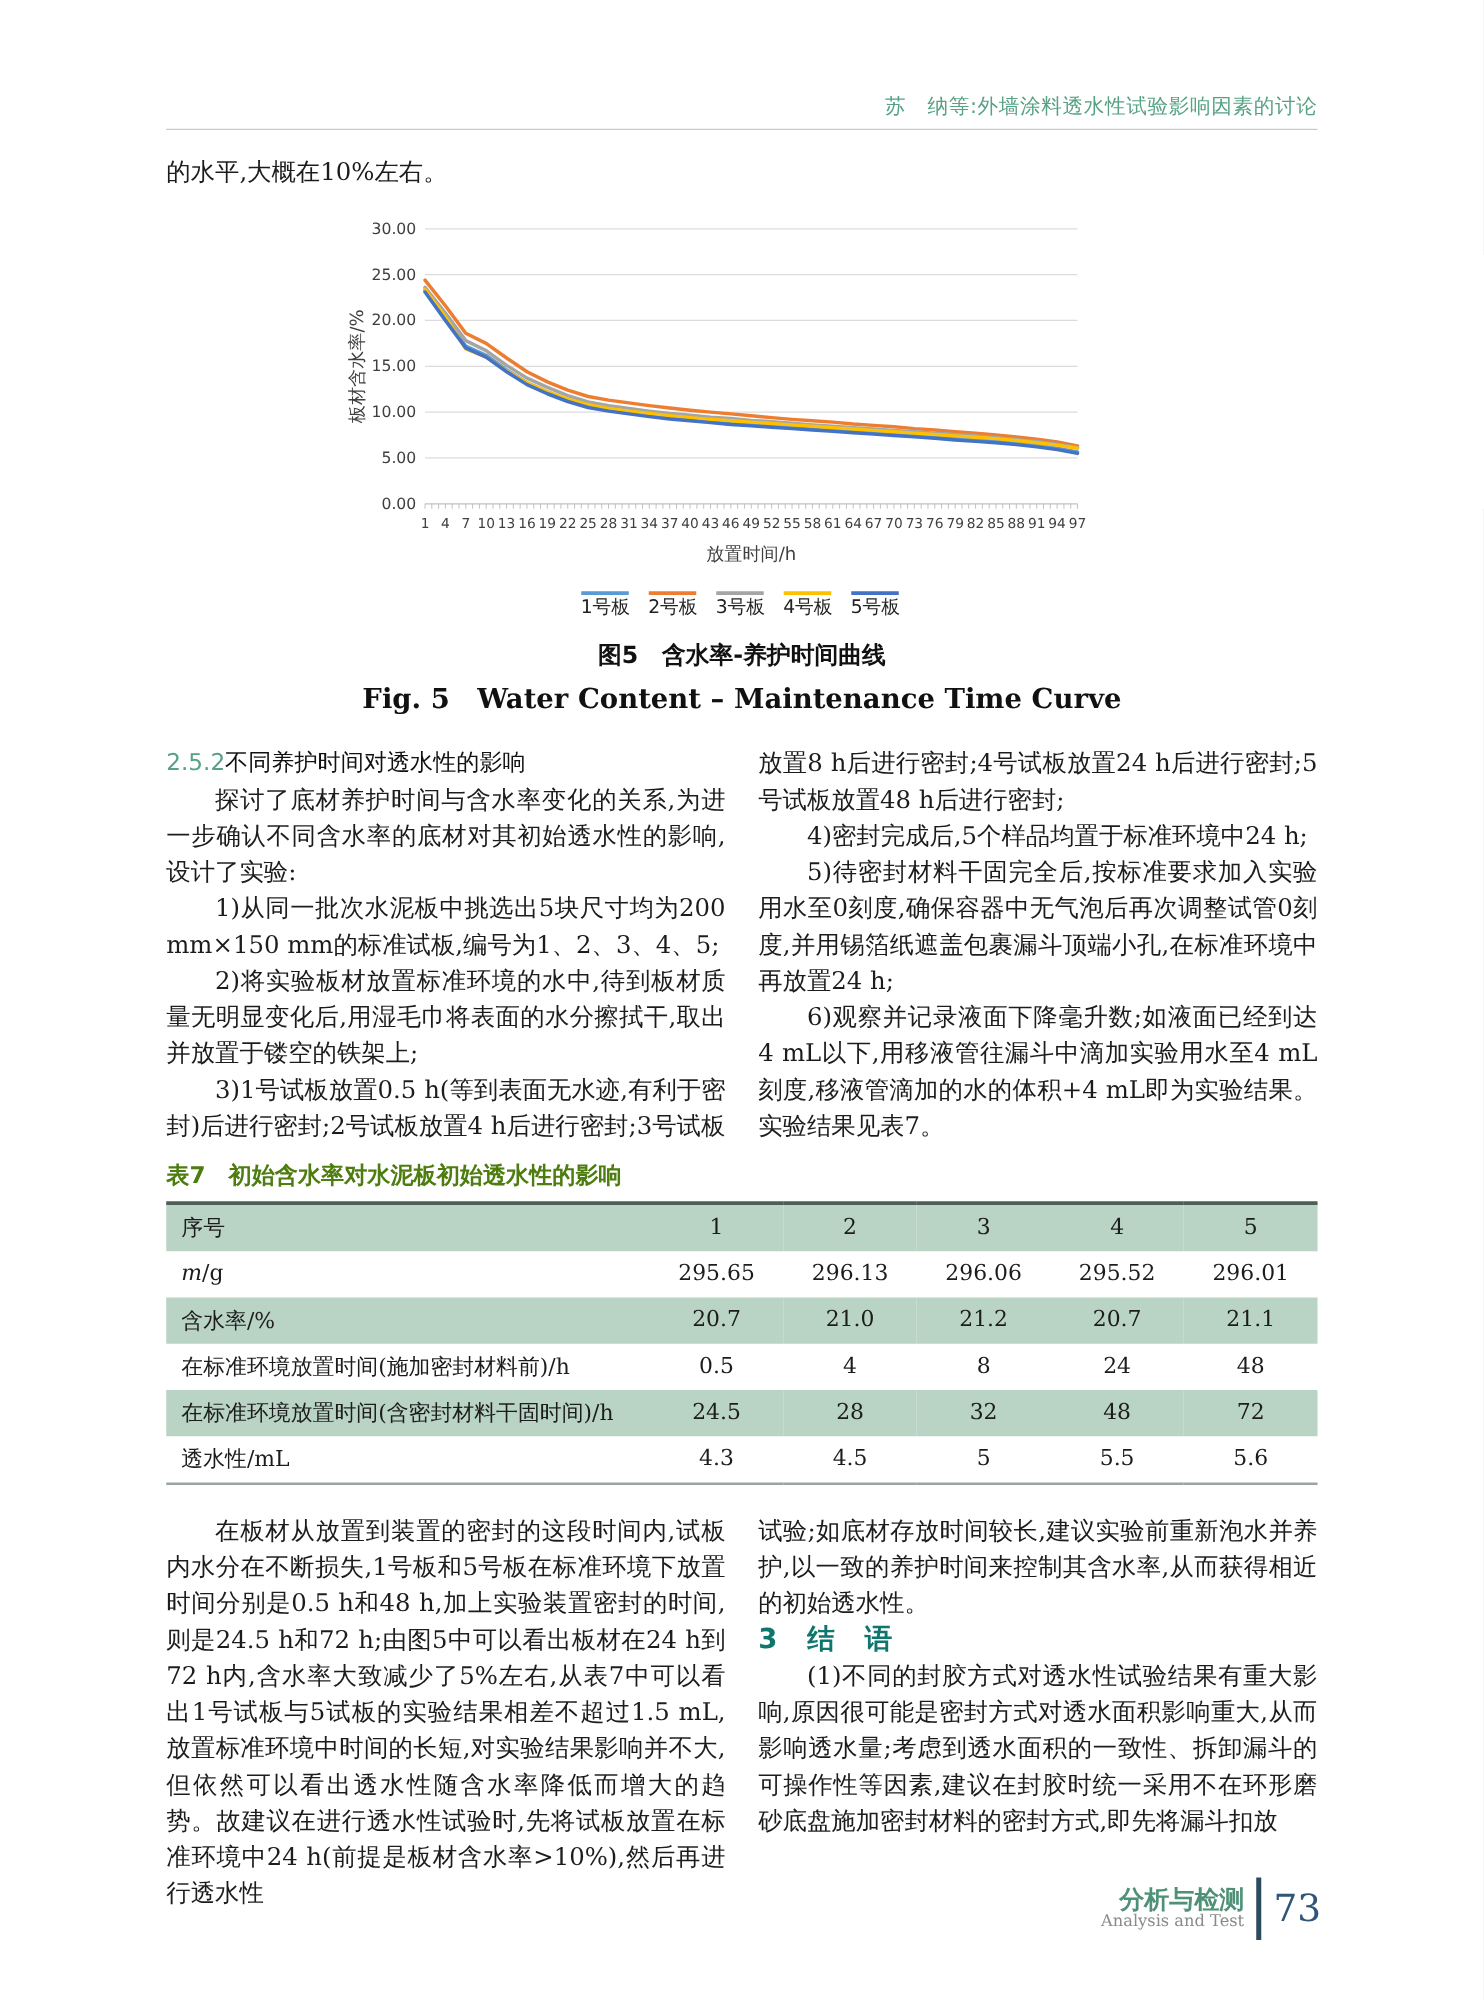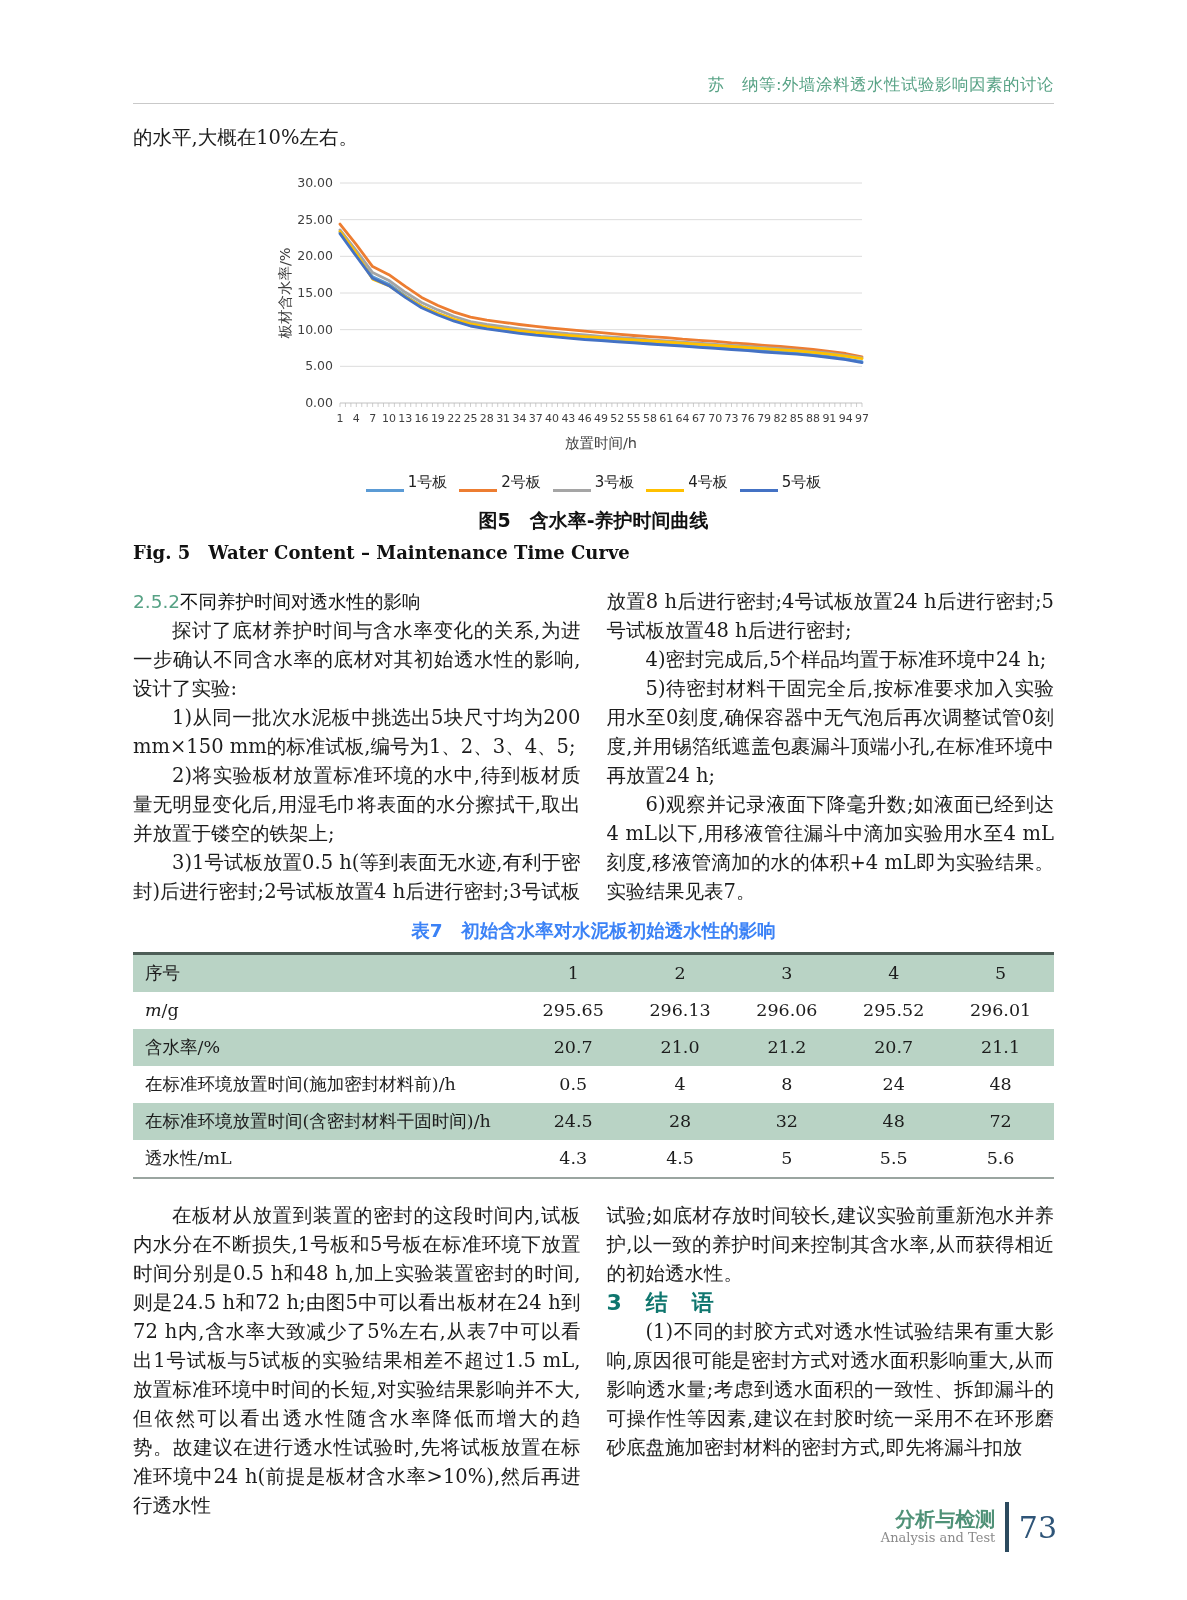--- a/index.html
+++ b/index.html
@@ -11,37 +11,37 @@
   .hdr{padding-top:74px;text-align:right;font-family:"DejaVu Sans","Liberation Sans",sans-serif;
        font-size:16.5px;color:#57a285;letter-spacing:.5px;}
   .rule{border:none;border-top:1px solid #c9c9c9;margin:7px 0 0 0;}
   .intro{font-size:19.5px;margin-top:20px;}
   
   .figure{margin-top:8px;}
   .chart-wrap{width:640px;margin:0 auto;}
   .chart-wrap svg text{font-family:"DejaVu Sans","Liberation Sans",sans-serif;fill:#3f3f3f;}
   .legend{display:flex;justify-content:center;align-items:center;margin-top:6px;
           font-family:"DejaVu Sans","Liberation Sans",sans-serif;font-size:15px;color:#222;}
-  .legend-item{display:flex;align-items:flex-end;margin:0 6px;}
+  .legend-item{display:flex;align-items:flex-start;margin:0 6px;flex-direction:column;}
   .legend-line{width:38px;height:3px;margin-right:4px;}
   .figcap-zh{text-align:center;font-family:"DejaVu Sans","Liberation Sans",sans-serif;
              font-weight:bold;font-size:19px;margin-top:16px;color:#111;}
-  .figcap-en{font-weight:bold;font-size:18px;margin-top:7px;color:#111;}
+  .figcap-en{text-align:center;font-weight:bold;font-size:22px;margin-top:7px;color:#111;}
   
   .cols{display:flex;gap:26px;margin-top:22px;}
   .col{flex:1;font-size:19.5px;line-height:29px;text-align:justify;}
   .col p{margin:0;}
   .indent{text-indent:2em;}
   .sechead{font-family:"DejaVu Sans","Liberation Sans",sans-serif;font-size:18.5px;
            margin:0 0 8px 0;color:#111;}
   .secnum{color:#57a285;}
   
   .tblsec{margin-top:12px;}
-  .tblcap-zh{text-align:center;font-family:"DejaVu Sans","Liberation Sans",sans-serif;
-             font-weight:bold;font-size:18.5px;color:#3b82f6;}
+  .tblcap-zh{text-align:left;font-family:"DejaVu Sans","Liberation Sans",sans-serif;
+             font-weight:bold;font-size:18.5px;color:#4d7c0f;}
   .tblcap-en{text-align:center;font-weight:bold;font-size:17px;margin-top:5px;color:#111;}
   table{width:100%;border-collapse:collapse;margin-top:9px;
         border-top:3px solid #4e5e57;border-bottom:2px solid #9aa5a0;font-size:17.5px;}
   td{height:37px;text-align:center;padding:0 4px;}
   td.rowlabel{text-align:left;padding-left:12px;width:42%;}
   tr.shaded{background:#b9d3c5;margin-top:32px;}
   
   .sec3head{font-family:"DejaVu Sans","Liberation Sans",sans-serif;font-weight:bold;
             font-size:22px;color:#0f766e;margin:18px 0 12px 0;letter-spacing:1px;}
   

